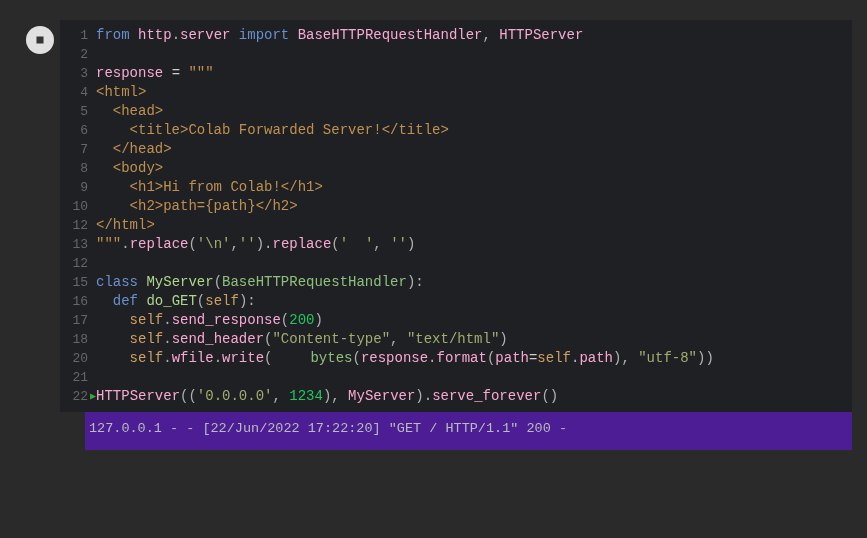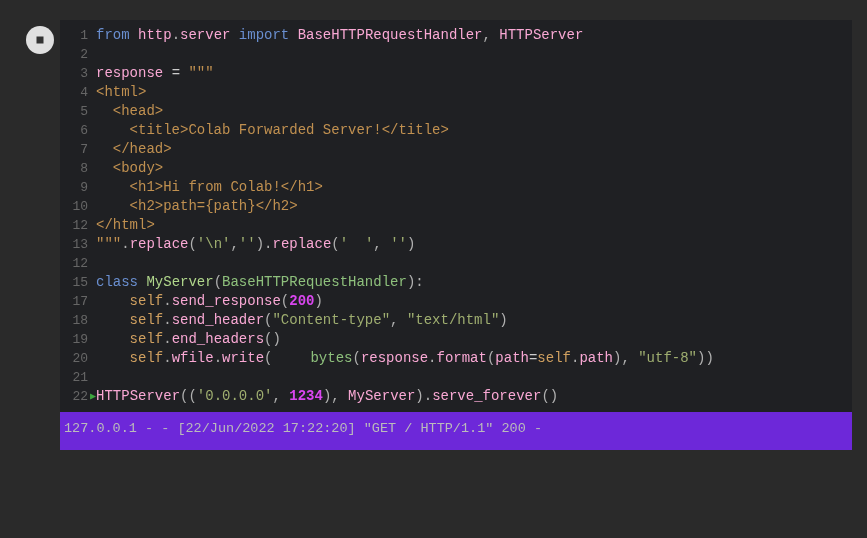--- a/index.html
+++ b/index.html
@@ -60,28 +60,28 @@
     white-space: pre;
     font-size: 14px;
   }
   
   .kw { color: #6a8fd0; }
   .fn { color: #b0d68b; }       
   .cls { color: #8ec07c; }
   .self { color: #d0a060; }
   .str { color: #c09050; }      
   .strlit { color: #9fae70; }
-  .num { color: #d946ef; font-weight: bold; }
+  .num { color: #22c55e; }
   .builtin { color: #8ec07c; margin-left: 38px; }
   .op { color: #ccc; }
   .plain { color: #f9a8d4; }
   .pun { color: #b0b0b0; }
   .output-area {
-    background: #6d28d9;
-    margin-left: 60px;
+    background: #4c1d95;
+    margin-left: 85px;
     margin-right: 15px;
     padding: 8px 0 12px 4px;
     font-size: 13.5px;
     color: #bbb;
     line-height: 18px;
   }
   .output-line { white-space: pre; }
   .bottom-space { height: 30px; background: #2a2a2a; }
 </style>
 </head>
@@ -146,30 +146,30 @@
       </div>
       <div class="code-line">
         <span class="line-number">12</span>
         <span class="line-content"></span>
       </div>
       <div class="code-line">
         <span class="line-number">15</span>
         <span class="line-content"><span class="kw">class</span><span class="plain"> </span><span class="fn">MyServer</span><span class="pun">(</span><span class="cls">BaseHTTPRequestHandler</span><span class="pun">)</span><span class="pun">:</span></span>
       </div>
       <div class="code-line">
+        <span class="line-number">16</span>
+        <span class="line-content"><span class="plain">  </span><span class="kw">def</span><span class="plain"> </span><span class="fn">do_GET</span><span class="pun">(</span><span class="self">self</span><span class="pun">)</span><span class="pun">:</span></span>
+      </div>
+      <div class="code-line">
         <span class="line-number">17</span>
         <span class="line-content"><span class="plain">    </span><span class="self">self</span><span class="pun">.</span><span class="plain">send_response</span><span class="pun">(</span><span class="num">200</span><span class="pun">)</span></span>
       </div>
       <div class="code-line">
         <span class="line-number">18</span>
         <span class="line-content"><span class="plain">    </span><span class="self">self</span><span class="pun">.</span><span class="plain">send_header</span><span class="pun">(</span><span class="strlit">"Content-type"</span><span class="pun">,</span><span class="plain"> </span><span class="strlit">"text/html"</span><span class="pun">)</span></span>
-      </div>
-      <div class="code-line">
-        <span class="line-number">19</span>
-        <span class="line-content"><span class="plain">    </span><span class="self">self</span><span class="pun">.</span><span class="plain">end_headers</span><span class="pun">(</span><span class="pun">)</span></span>
       </div>
       <div class="code-line">
         <span class="line-number">20</span>
         <span class="line-content"><span class="plain">    </span><span class="self">self</span><span class="pun">.</span><span class="plain">wfile</span><span class="pun">.</span><span class="plain">write</span><span class="pun">(</span><span class="builtin">bytes</span><span class="pun">(</span><span class="plain">response</span><span class="pun">.</span><span class="plain">format</span><span class="pun">(</span><span class="plain">path</span><span class="op">=</span><span class="self">self</span><span class="pun">.</span><span class="plain">path</span><span class="pun">)</span><span class="pun">,</span><span class="plain"> </span><span class="strlit">"utf-8"</span><span class="pun">)</span><span class="pun">)</span></span>
       </div>
       <div class="code-line">
         <span class="line-number">21</span>
         <span class="line-content"></span>
       </div>
       <div class="code-line">

